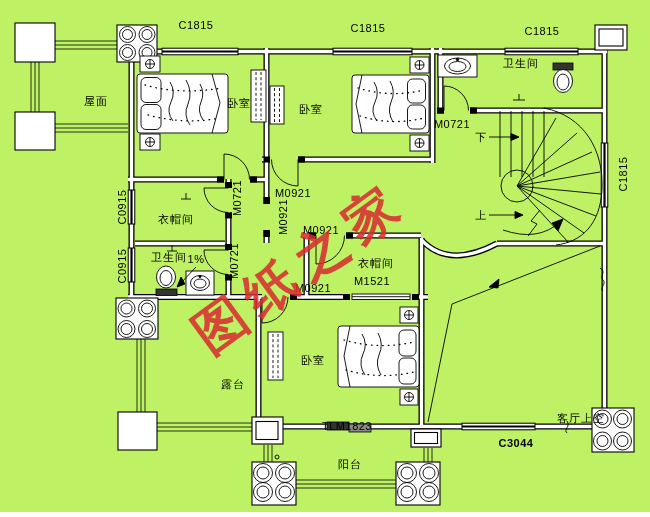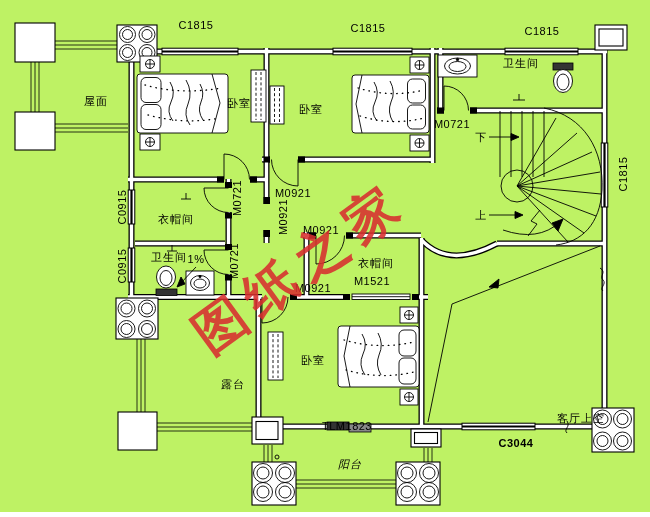--- a/index.html
+++ b/index.html
@@ -353,21 +353,21 @@
 
   <div class="lbl cn" style="left:96px;top:101px;">屋面</div>
   <div class="lbl cn" style="left:239px;top:103px;">卧室</div>
   <div class="lbl cn" style="left:311px;top:109px;">卧室</div>
   <div class="lbl cn" style="left:521px;top:63px;">卫生间</div>
   <div class="lbl cn" style="left:176px;top:219px;">衣帽间</div>
   <div class="lbl cn" style="left:169px;top:257px;">卫生间</div>
   <div class="lbl cn" style="left:376px;top:263px;">衣帽间</div>
   <div class="lbl cn" style="left:313px;top:360px;">卧室</div>
   <div class="lbl cn" style="left:233px;top:384px;">露台</div>
-  <div class="lbl cn" style="left:350px;top:464px;font-style:italic;">阳台</div>
+  <div class="lbl cn" style="left:350px;top:464px;">阳台</div>
   <div class="lbl cn" style="left:581px;top:405px;margin-top:13px;">客厅上空</div>
 
   <div class="lbl" style="left:481px;top:137px;">下</div>
   <div class="lbl" style="left:481px;top:215px;">上</div>
   <div class="lbl" style="left:196px;top:259px;">1%</div>
 
   <div class="lbl" style="left:452px;top:124px;">M0721</div>
   <div class="lbl v" style="left:237px;top:198px;">M0721</div>
   <div class="lbl v" style="left:234px;top:261px;">M0721</div>
   <div class="lbl" style="left:293px;top:193px;">M0921</div>

